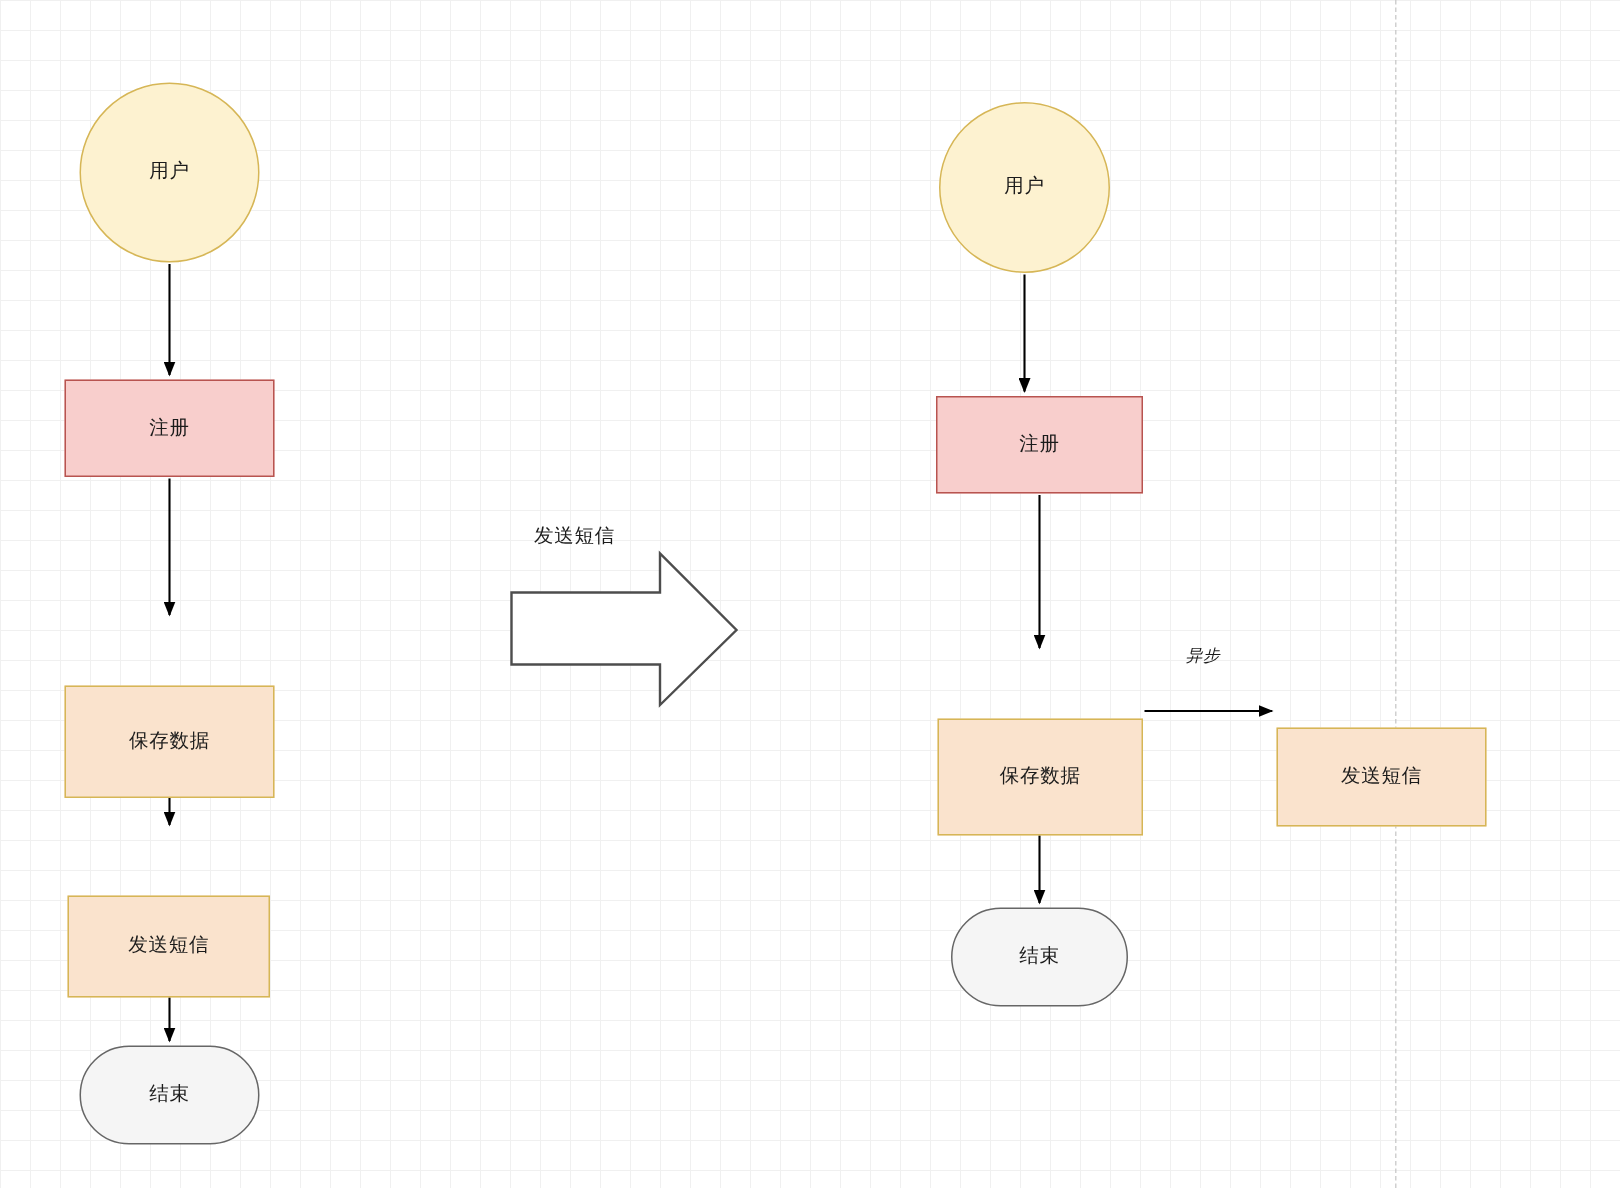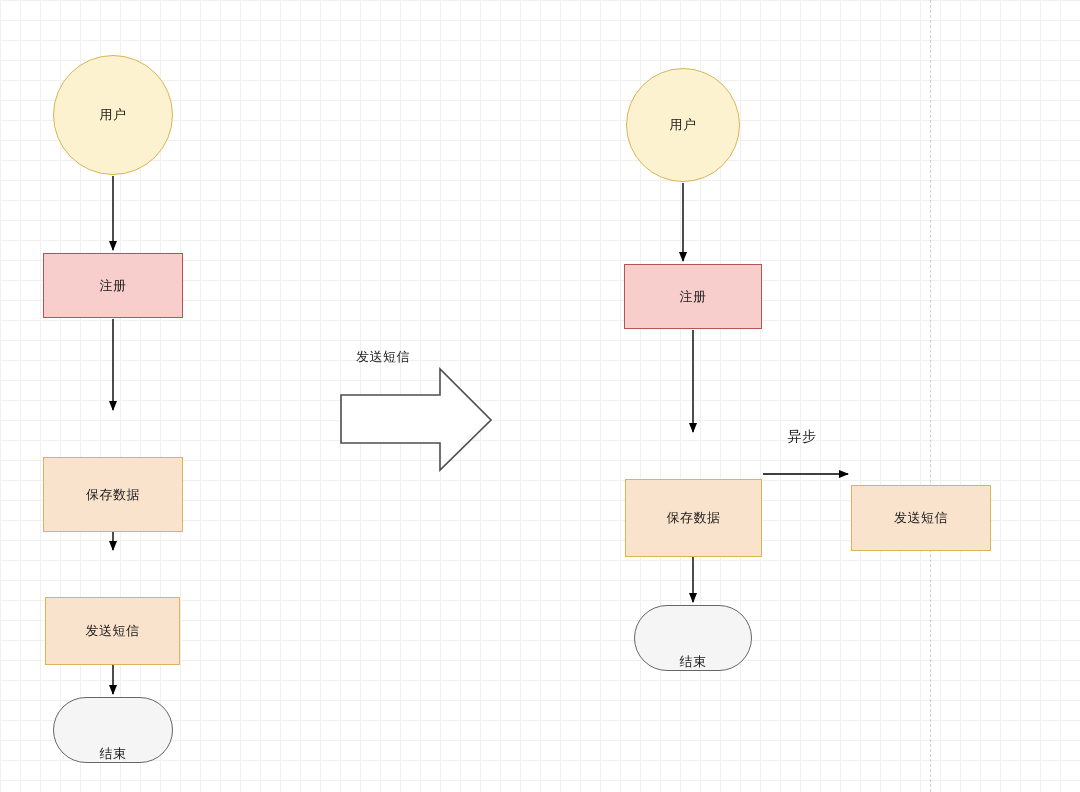--- a/index.html
+++ b/index.html
@@ -66,29 +66,29 @@
   }
   .node-orange {
     background: #fae3cd;
     border: 1.5px solid #d6b656;
     margin-top: 44px;
   }
   .node-end {
     background: #f5f5f5;
     border: 1.8px solid #666666;
     border-radius: 999px;
-    align-items: flex-end;
   }
   .edge-label {
     position: absolute;
-    font-size: 14px;
+    font-size: 11px;
     color: #1b1b1b;
     background: transparent;
     white-space: nowrap;
     letter-spacing: 0.5px;
+    font-style: italic;
   }
   .big-arrow-label {
     position: absolute;
     font-size: 13px;
     color: #1b1b1b;
     white-space: nowrap;
     letter-spacing: 0.5px;
   }
 </style>
 </head>

